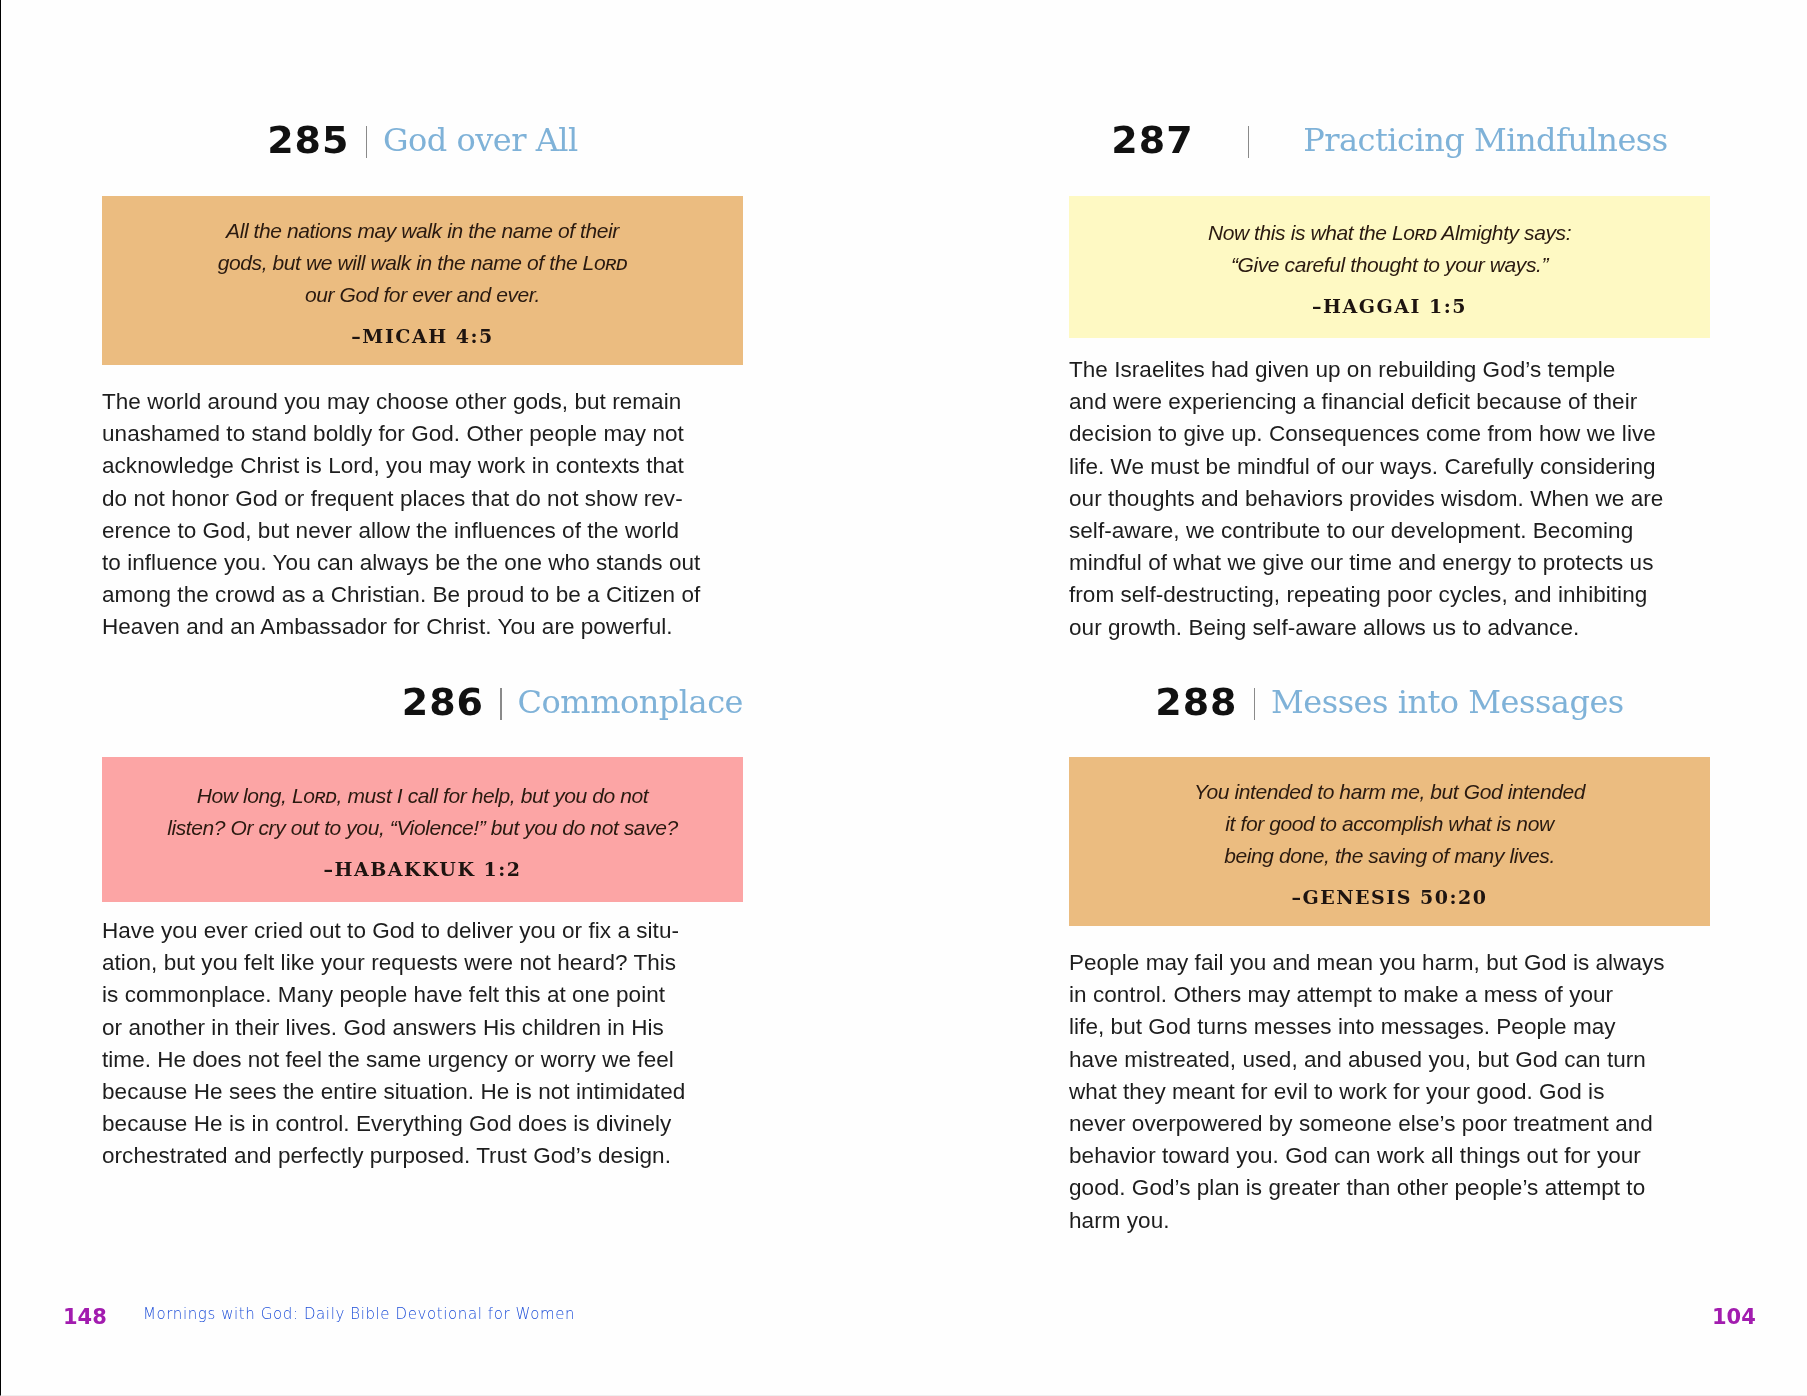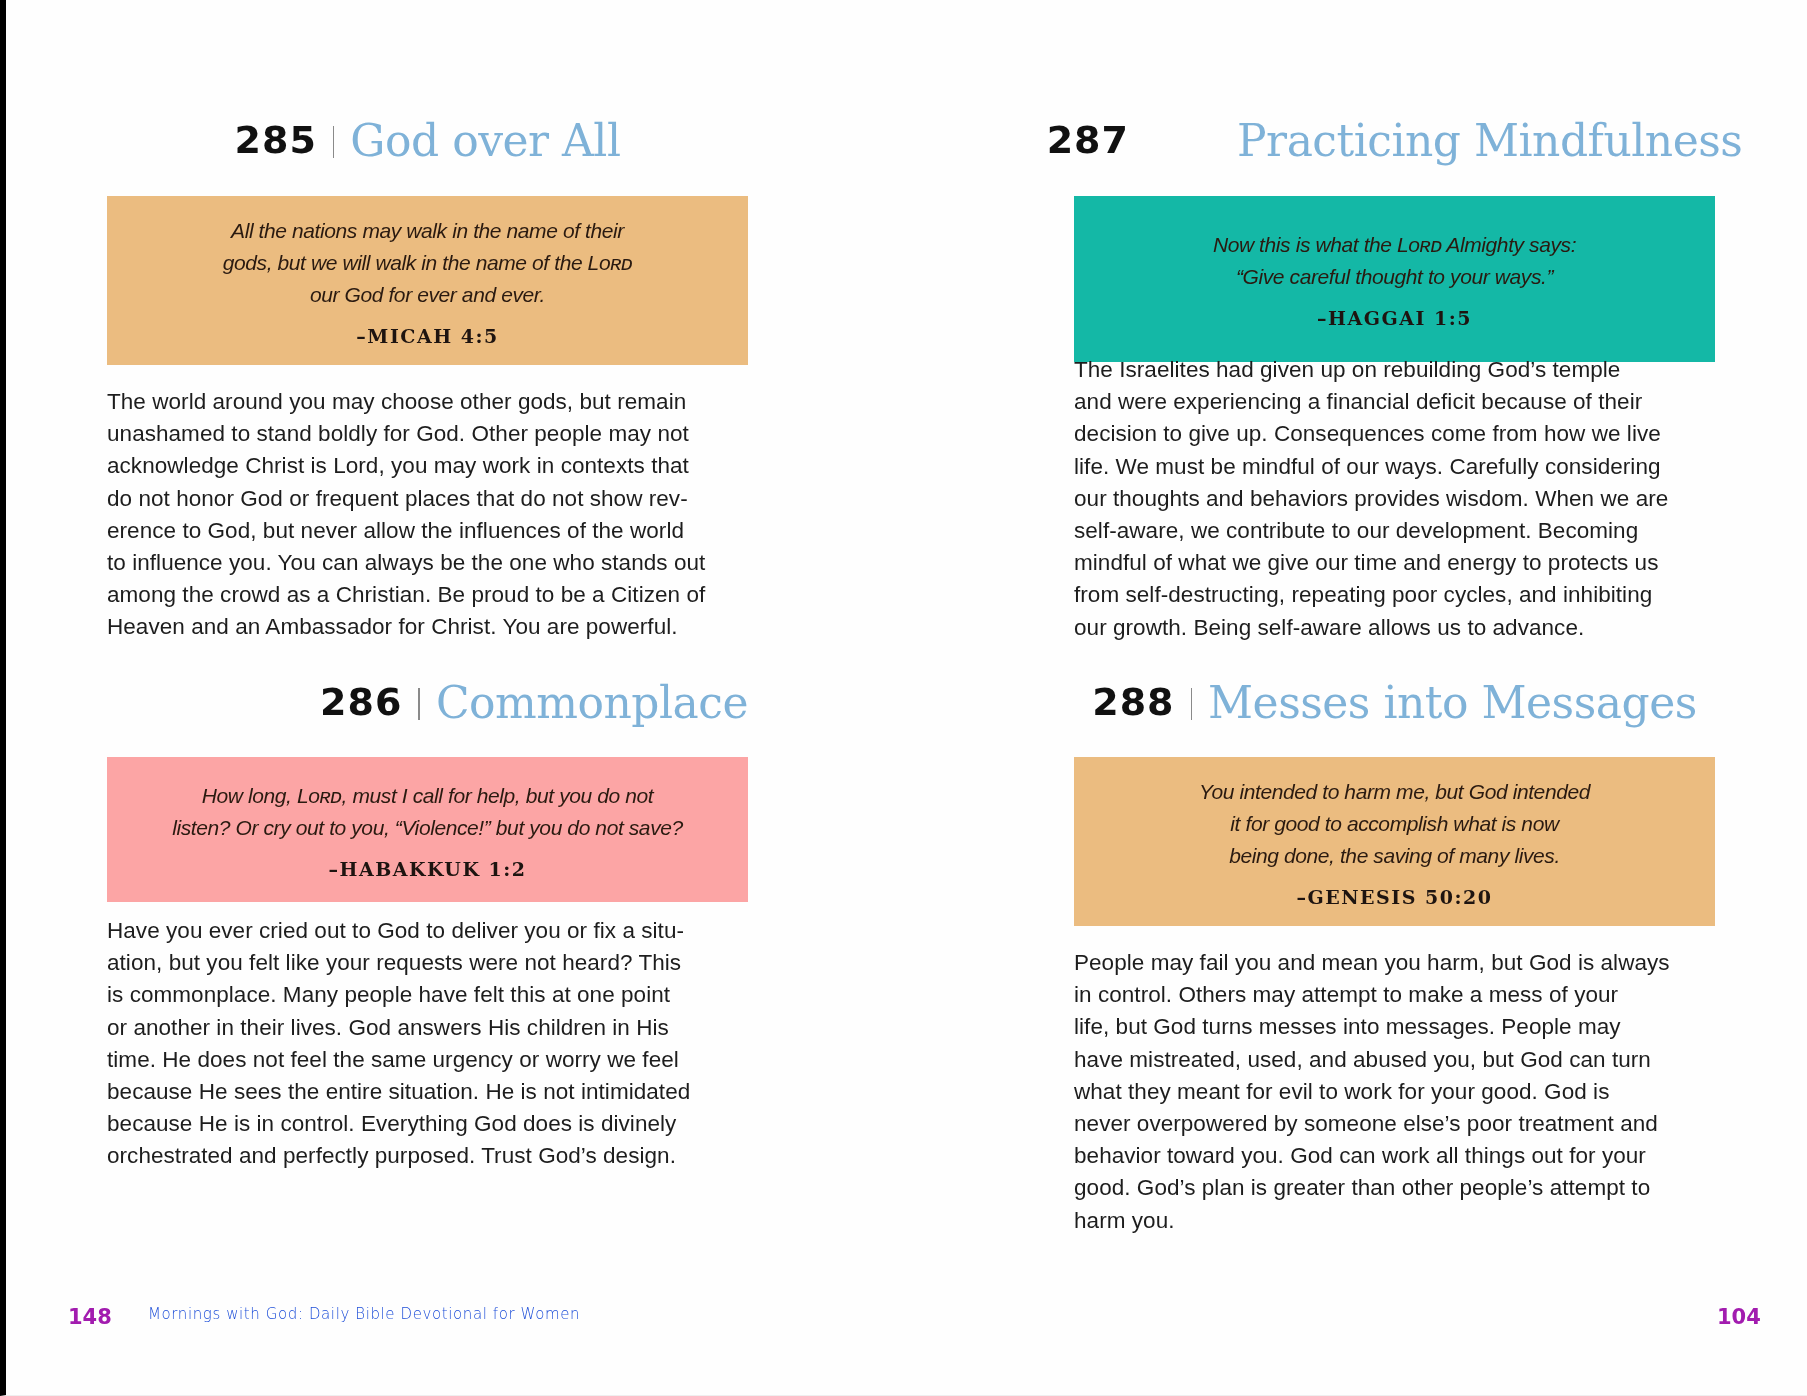--- a/index.html
+++ b/index.html
@@ -1,39 +1,39 @@
 <!DOCTYPE html>
 <html><head>
 <meta charset="utf-8">
 <style>
   html, body { margin: 0; padding: 0; }
   body {
     width: 1807px; height: 1396px; background: #fefefe; position: relative; overflow: hidden;
     font-family: "Liberation Sans", sans-serif; color: #1c1c1c;
   }
-  .spread { position: absolute; inset: 0; border-left: 6px solid #000000; border-bottom: 1px solid #efefef; box-sizing: border-box; }
+  .spread { position: absolute; inset: 0; border-left: 1px solid #000000; border-bottom: 1px solid #efefef; box-sizing: border-box; }
   .page { position: absolute; top: 0; height: 1396px; }
   .page-left { left: 0; width: 903px; }
   .page-right { left: 903px; width: 904px; }
 
   .entry { position: absolute; width: 641px; }
   .entry-heading {
     position: absolute; left: 0; width: 641px; height: 60px;
     display: flex; align-items: center; justify-content: center; gap: 0;
     white-space: nowrap;
   }
   .entry-number {
     font-family: "DejaVu Sans", sans-serif; font-weight: bold; font-size: 38px; color: #111;
     letter-spacing: 1px;
   }
   .entry-sep {
     display: inline-block; width: 1.5px; height: 32px; background: #8a8a8a; margin: 0 16px; transform: translateY(2px);
   }
   .entry-title {
-    font-family: "DejaVu Serif", serif; font-size: 44px; color: #7fb2d8; letter-spacing: -0.5px;
+    font-family: "DejaVu Serif", serif; font-size: 32px; color: #7fb2d8; letter-spacing: -0.5px;
   }
 
   .verse-box {
     position: absolute; left: 0; width: 641px; box-sizing: border-box;
     display: flex; flex-direction: column; align-items: center; justify-content: center;
     text-align: center;
   }
   .verse-text {
     font-family: Liberation Sans, sans-serif; font-style: italic; font-size: 21px; line-height: 32px; color: #2a1a10;
     letter-spacing: -0.4px; white-space: pre-line;
@@ -112,21 +112,21 @@
   </div>
 
   <div class="page page-right">
 
     <section class="entry" style="left:165px; top:0;">
       <div class="entry-heading" style="top:110px;gap:38px;">
         <span class="entry-number">287</span>
         <span class="entry-sep"></span>
         <span class="entry-title">Practicing Mindfulness</span>
       </div>
-      <div class="verse-box" style="top:196px; height:166px; background:#14b8a6;">
+      <div class="verse-box" style="top:196px; height:142px; background:#fef9c3;">
         <div class="verse-text">Now this is what the Lᴏʀᴅ Almighty says:
 “Give careful thought to your ways.”</div>
         <div class="verse-ref">–HAGGAI 1:5</div>
       </div>
       <div class="body-text" style="top:354px;">The Israelites had given up on rebuilding God’s temple
 and were experiencing a financial deficit because of their
 decision to give up. Consequences come from how we live
 life. We must be mindful of our ways. Carefully considering
 our thoughts and behaviors provides wisdom. When we are
 self-aware, we contribute to our development. Becoming

